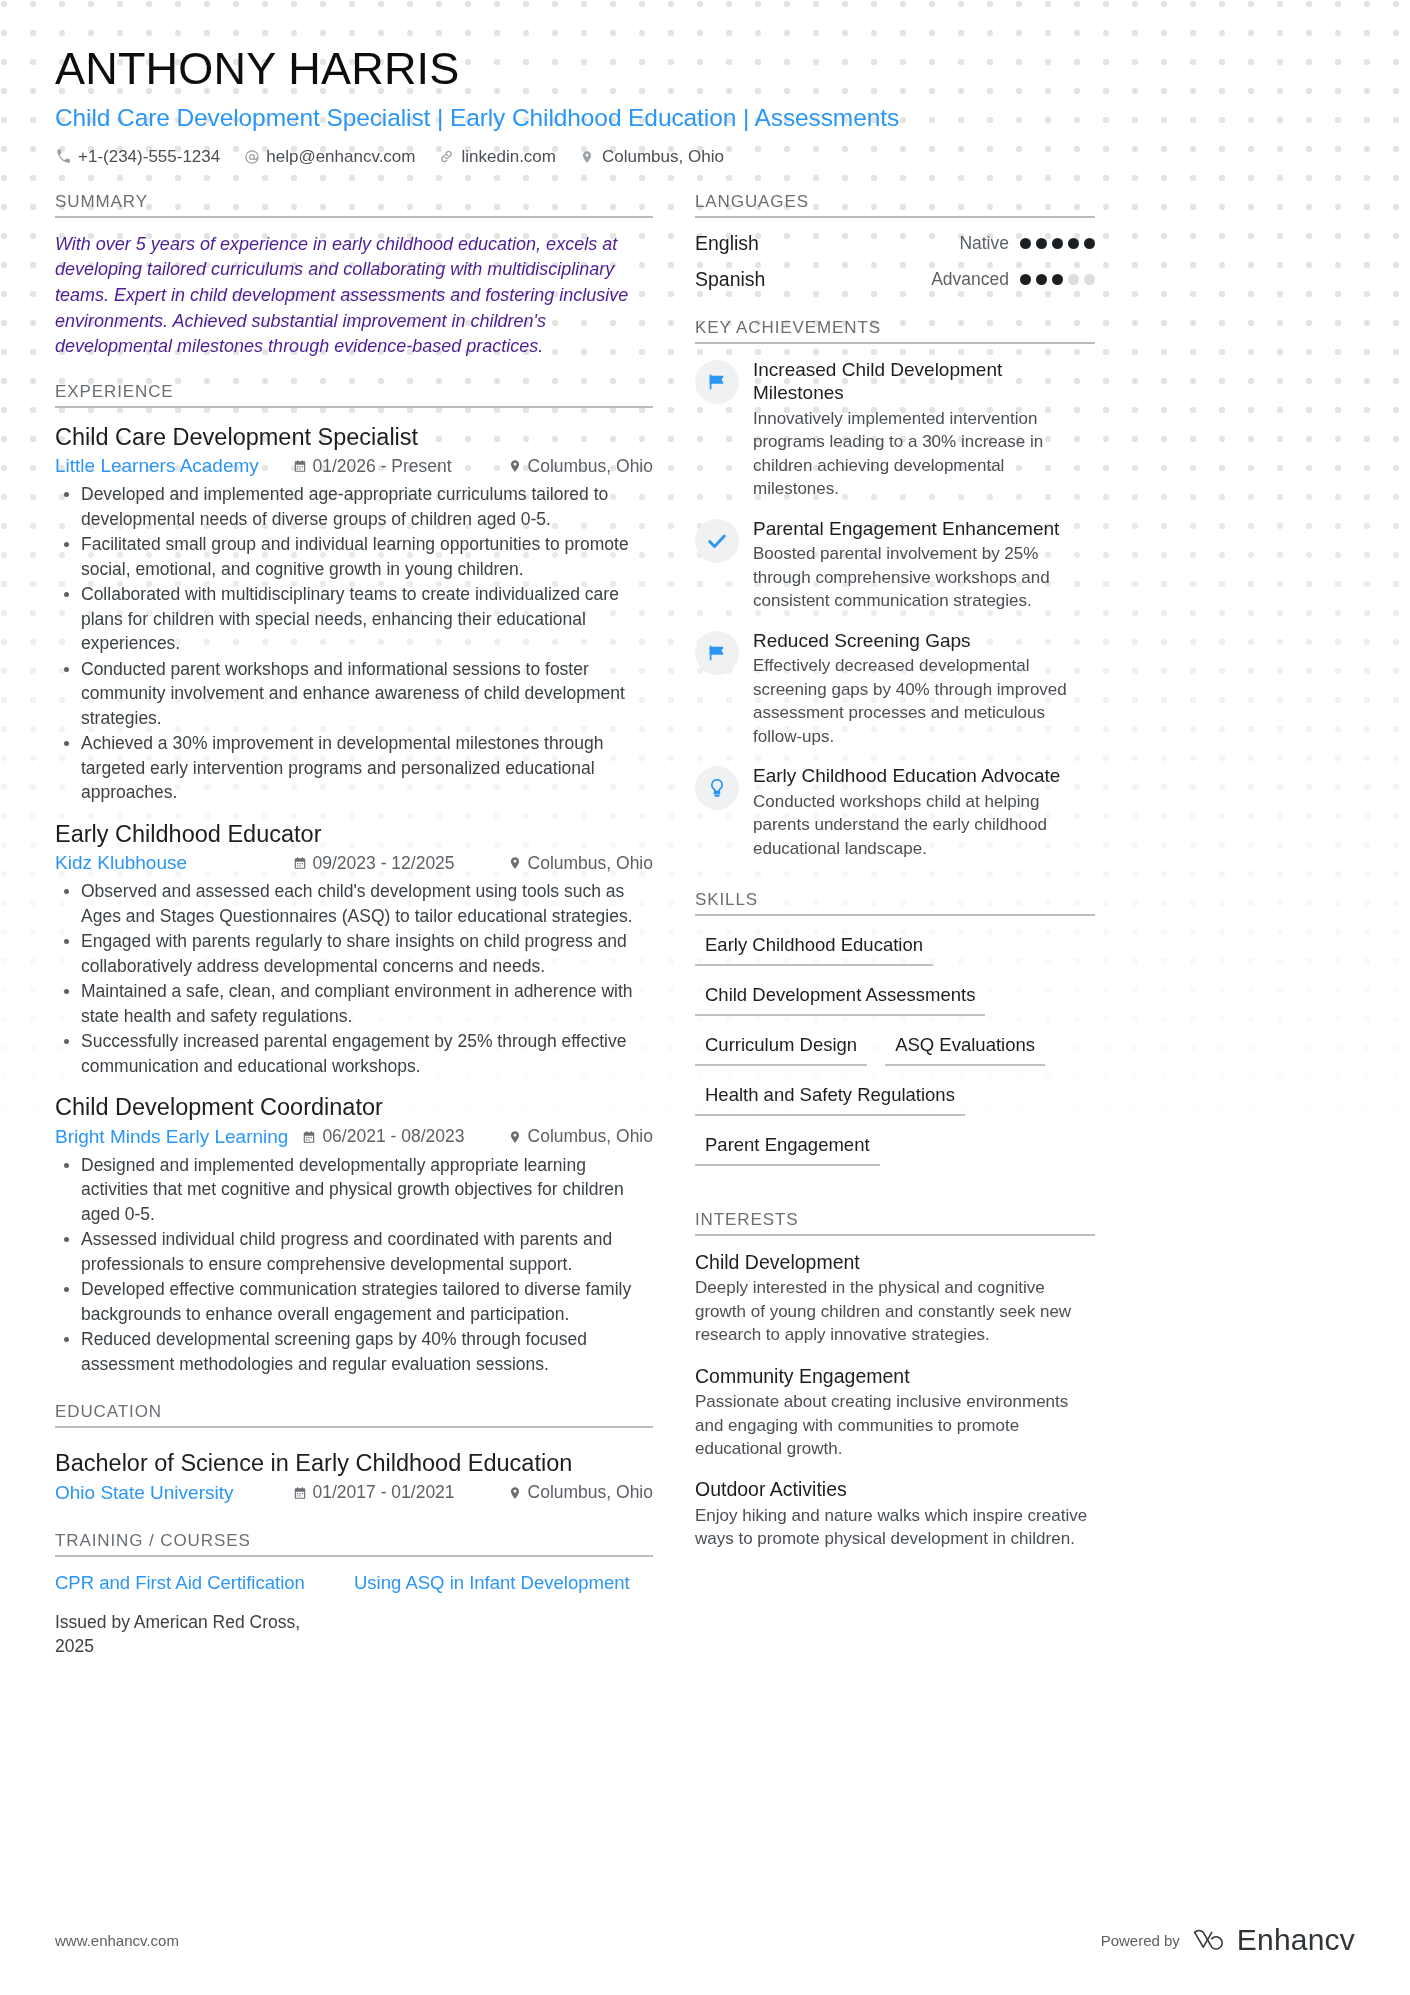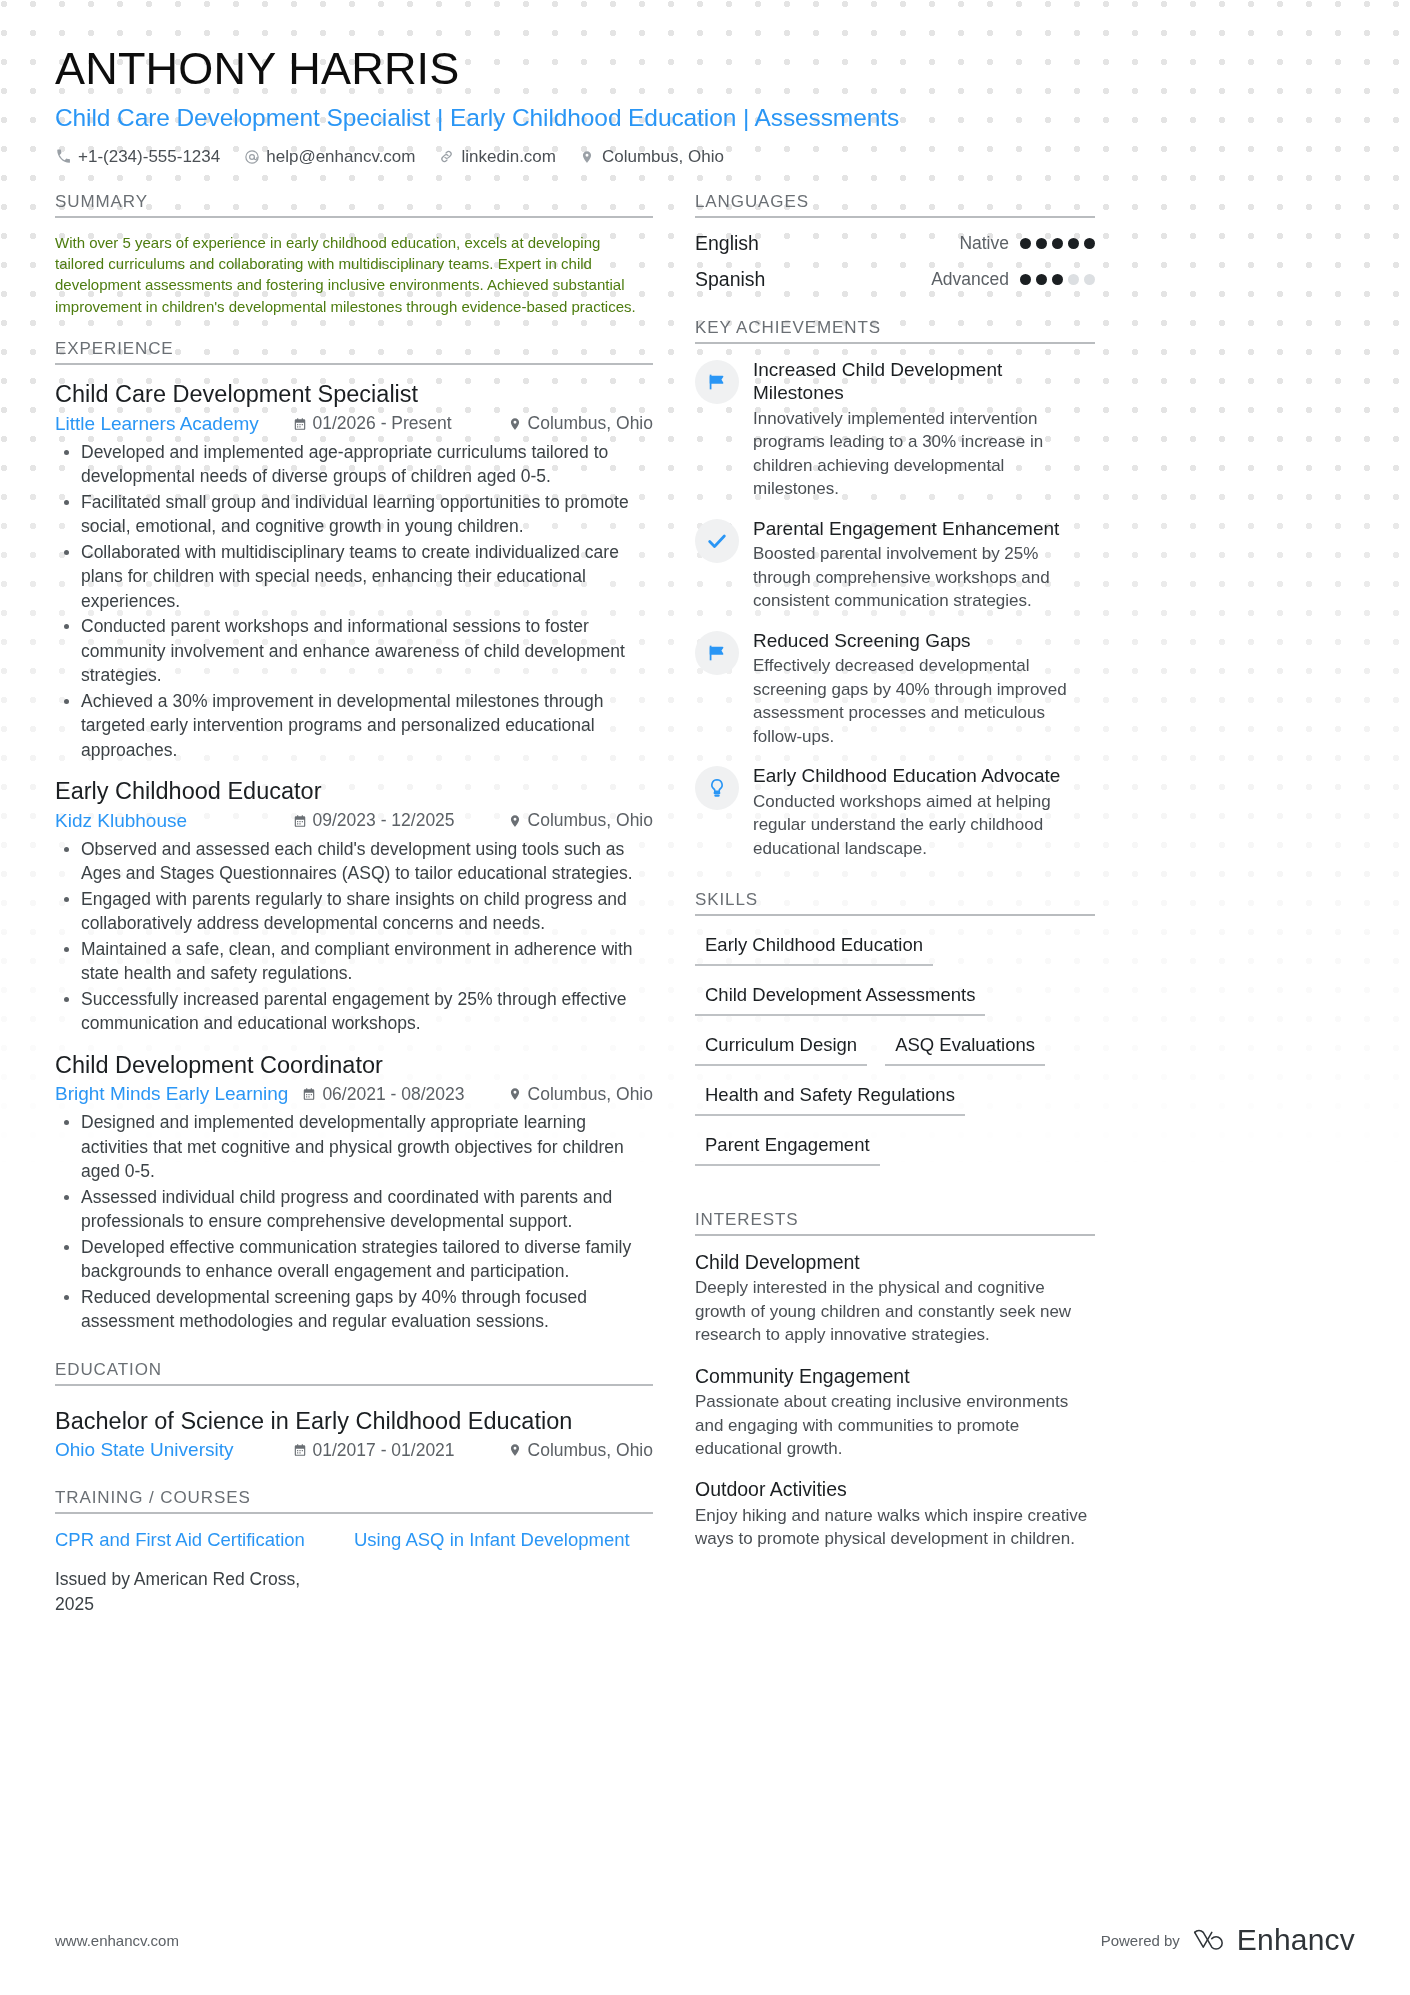--- a/index.html
+++ b/index.html
@@ -106,23 +106,24 @@
   }
   .sec-rule {
     height: 2px;
     background: #b9bcbf;
     width: 100%;
     margin-bottom: 14px;
   }
 
   
   .summary-text {
-    font-size: 15px;
+    font-size: 18px;
     line-height: 1.42;
-    color: #4d7c0f;
+    color: #4c1d95;
+    font-style: italic;
   }
 
   
   .exp-block { margin-bottom: 4px; }
   .exp-title {
     font-size: 23.5px;
     color: #1b1f22;
     font-weight: 400;
     line-height: 1.3;
     margin-top: 14px;
@@ -625,21 +626,21 @@
           <div class="ach">
             <div class="ach-icon">
               <svg width="22" height="22" viewBox="0 0 24 24" fill="none" stroke="currentColor" stroke-width="1.8" stroke-linecap="round">
                   <path d="M12 3a5.6 5.6 0 0 0-3.3 10.1c.6.5.9 1.2.9 1.9v.5h4.8v-.5c0-.7.3-1.4.9-1.9A5.6 5.6 0 0 0 12 3z"></path>
                   <path d="M9.6 17.5h4.8" stroke-width="2.6"></path>
                   <path d="M10.4 20.3h3.2" stroke-width="2.6"></path>
                 </svg>
             </div>
             <div class="ach-body">
               <div class="ach-title">Early Childhood Education Advocate</div>
-              <div class="ach-desc">Conducted workshops aimed at helping regular understand the early childhood educational landscape.</div>
+              <div class="ach-desc">Conducted workshops child at helping parents understand the early childhood educational landscape.</div>
             </div>
           </div>
         </div>
 
         <div class="sec-spacer-sm"></div>
 
         <div class="sec">
           <div class="sec-title">SKILLS</div>
           <div class="sec-rule"></div>
 

